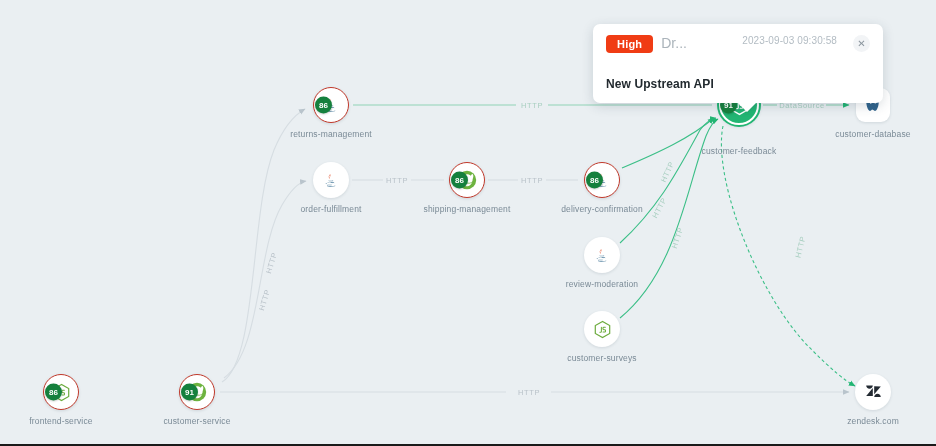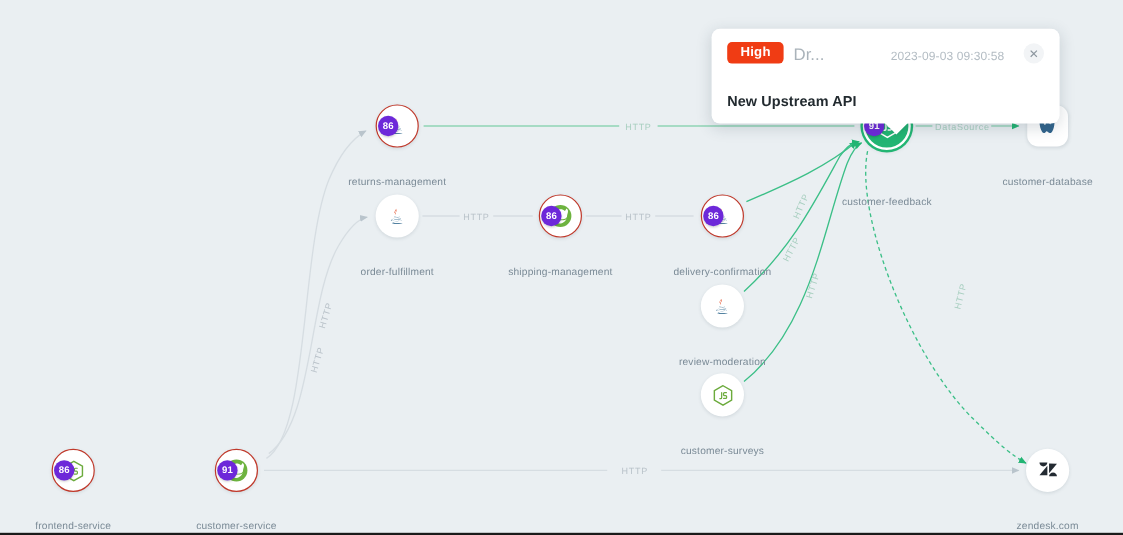--- a/index.html
+++ b/index.html
@@ -67,31 +67,30 @@
   .node-label {
     position: absolute;
     left: 50%;
     top: 24px;
     transform: translateX(-50%);
     white-space: nowrap;
     font-size: 8.5px;
     color: #7a8a96;
     letter-spacing: 0.15px;
     font-family: "Liberation Sans", sans-serif;
-    margin-top: 17px;
   }
   .node-label.big { top: 41px; }
   .score-badge {
     position: absolute;
     left: -16px;
     top: 50%;
     transform: translateY(-50%);
     width: 17px; height: 17px;
     border-radius: 50%;
-    background: #6d28d9;
+    background: #15803d;
     color: #fff;
     font-size: 8px;
     font-weight: bold;
     display: flex;
     align-items: center;
     justify-content: center;
     box-shadow: 0 1px 2px rgba(0,0,0,0.18);
     font-family: "Liberation Sans", sans-serif;
   }
   .score-badge.pos-big { left: -19px; }
@@ -131,21 +130,21 @@
     left: 144px;
     bottom: -9px;
     width: 0; height: 0;
     border-left: 10px solid transparent;
     border-right: 10px solid transparent;
     border-top: 10px solid #ffffff;
     filter: drop-shadow(0 2px 1px rgba(40,60,80,0.08));
   }
   .tt-row1 {
     display: flex;
-    align-items: flex-end;
+    align-items: flex-start;
     gap: 8px;
   }
   .tt-sev {
     background: #f03c14;
     color: #fff;
     font-size: 11px;
     font-weight: bold;
     border-radius: 4px;
     padding: 3px 11px;
     letter-spacing: 0.2px;

